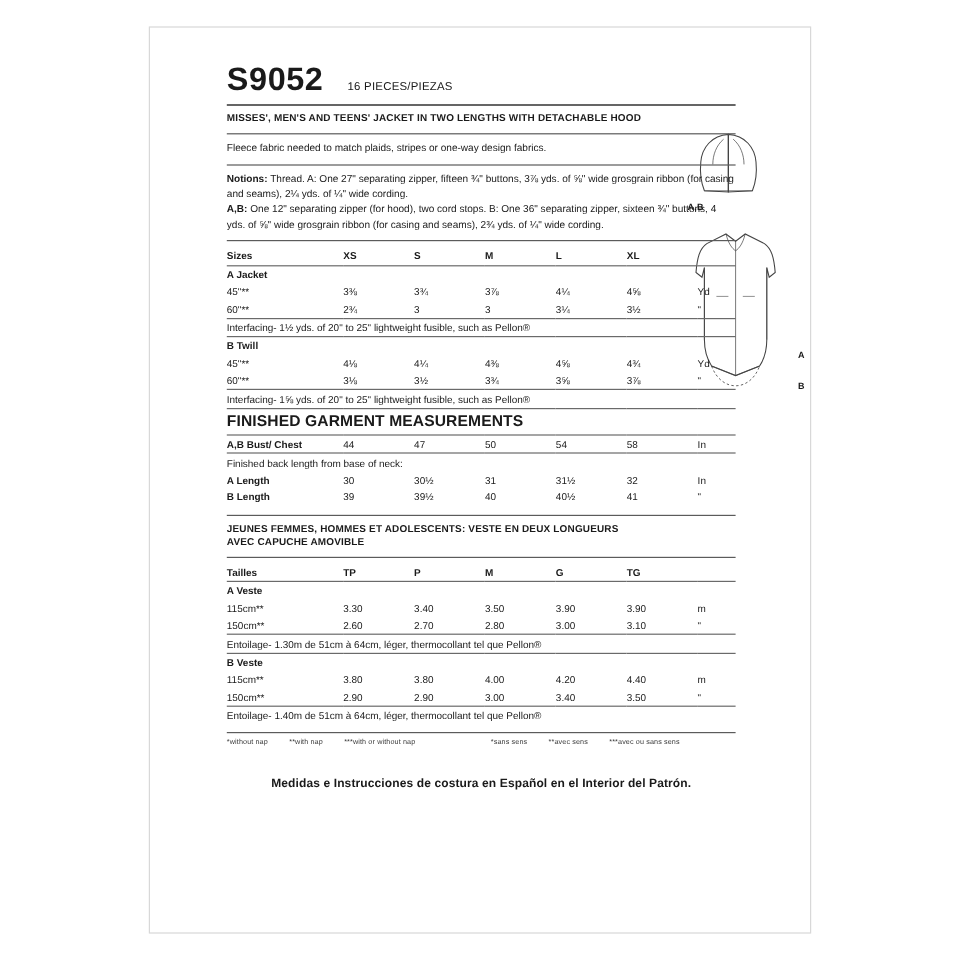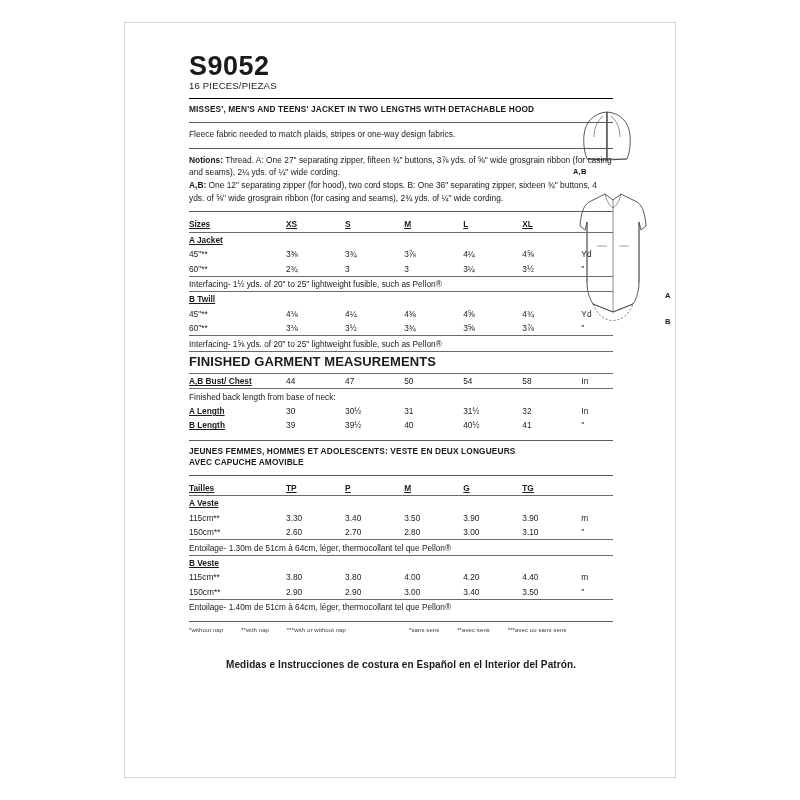--- a/index.html
+++ b/index.html
@@ -27,22 +27,21 @@
   .inner {
     position: absolute;
     left: 64px;
     top: 30px;
     width: 424px;
   }
   
   .title-row {
     display: flex;
     align-items: baseline;
-    gap: 0;
-    flex-direction: column;
+    gap: 20px;
   }
   .pattern-no {
     font-size: 27px;
     font-weight: bold;
     letter-spacing: 0.5px;
     line-height: 1;
   }
   .pieces {
     font-size: 9.5px;
     font-weight: normal;
@@ -80,21 +79,21 @@
     padding: 1.2px 0;
     vertical-align: top;
   }
   .c-label { width: 92px; }
   .c-1 { width: 56px; }
   .c-2 { width: 56px; }
   .c-3 { width: 56px; }
   .c-4 { width: 56px; }
   .c-5 { width: 56px; }
   .c-u  { width: 30px; text-align: left; }
-  .bold { font-weight: bold; text-decoration: underline; }
+  .bold { font-weight: bold; }
   .row-line td {
     border-top: 0.8px solid #6a6a6a;
   }
   .sechead {
     font-weight: bold;
     font-size: 13px;
     letter-spacing: 0.1px;
   }
   .note {
     font-size: 8.3px;

